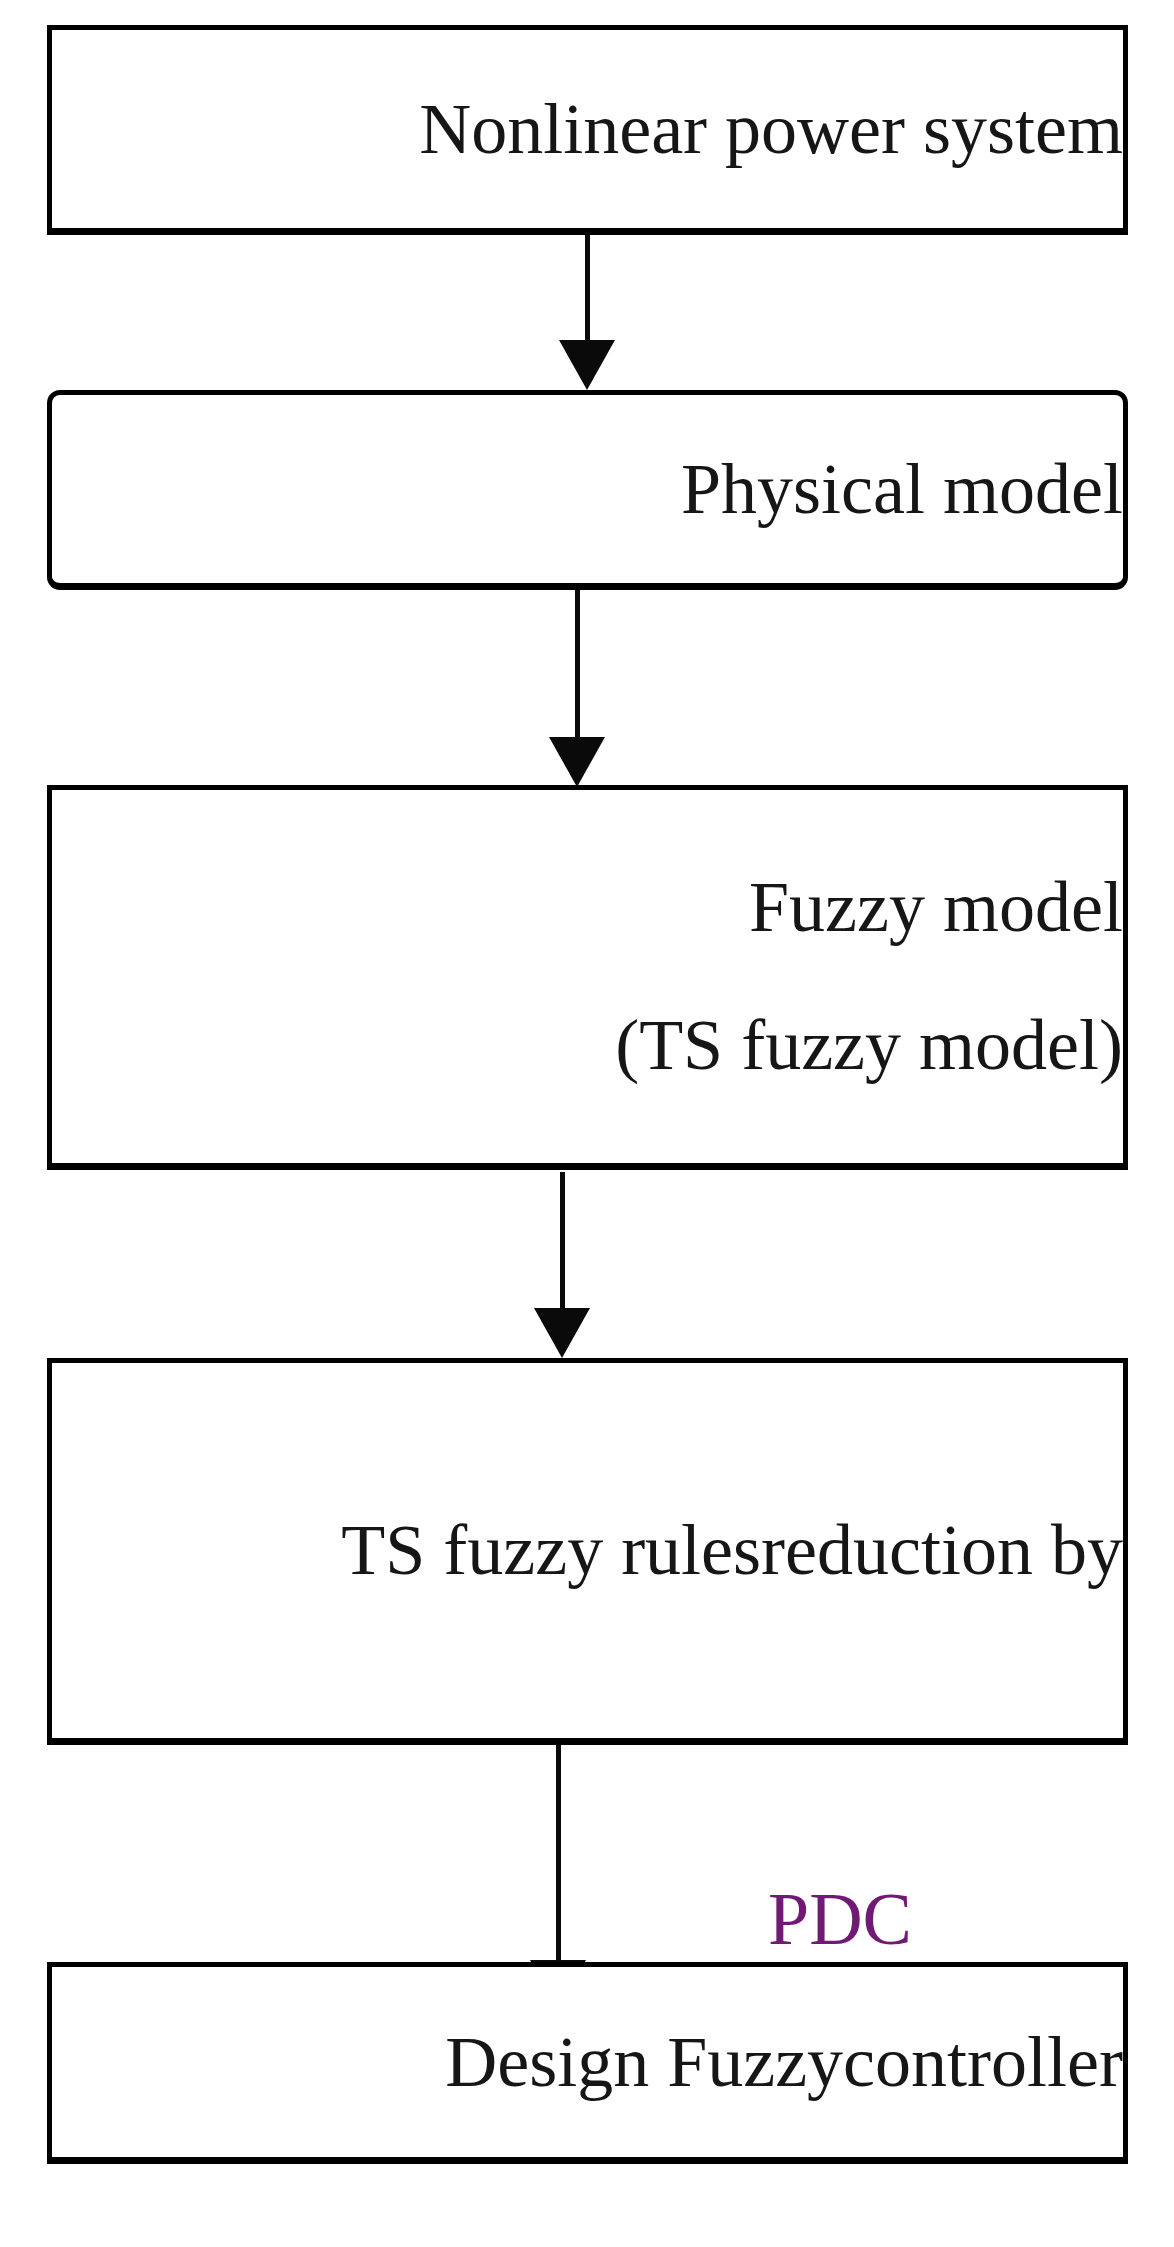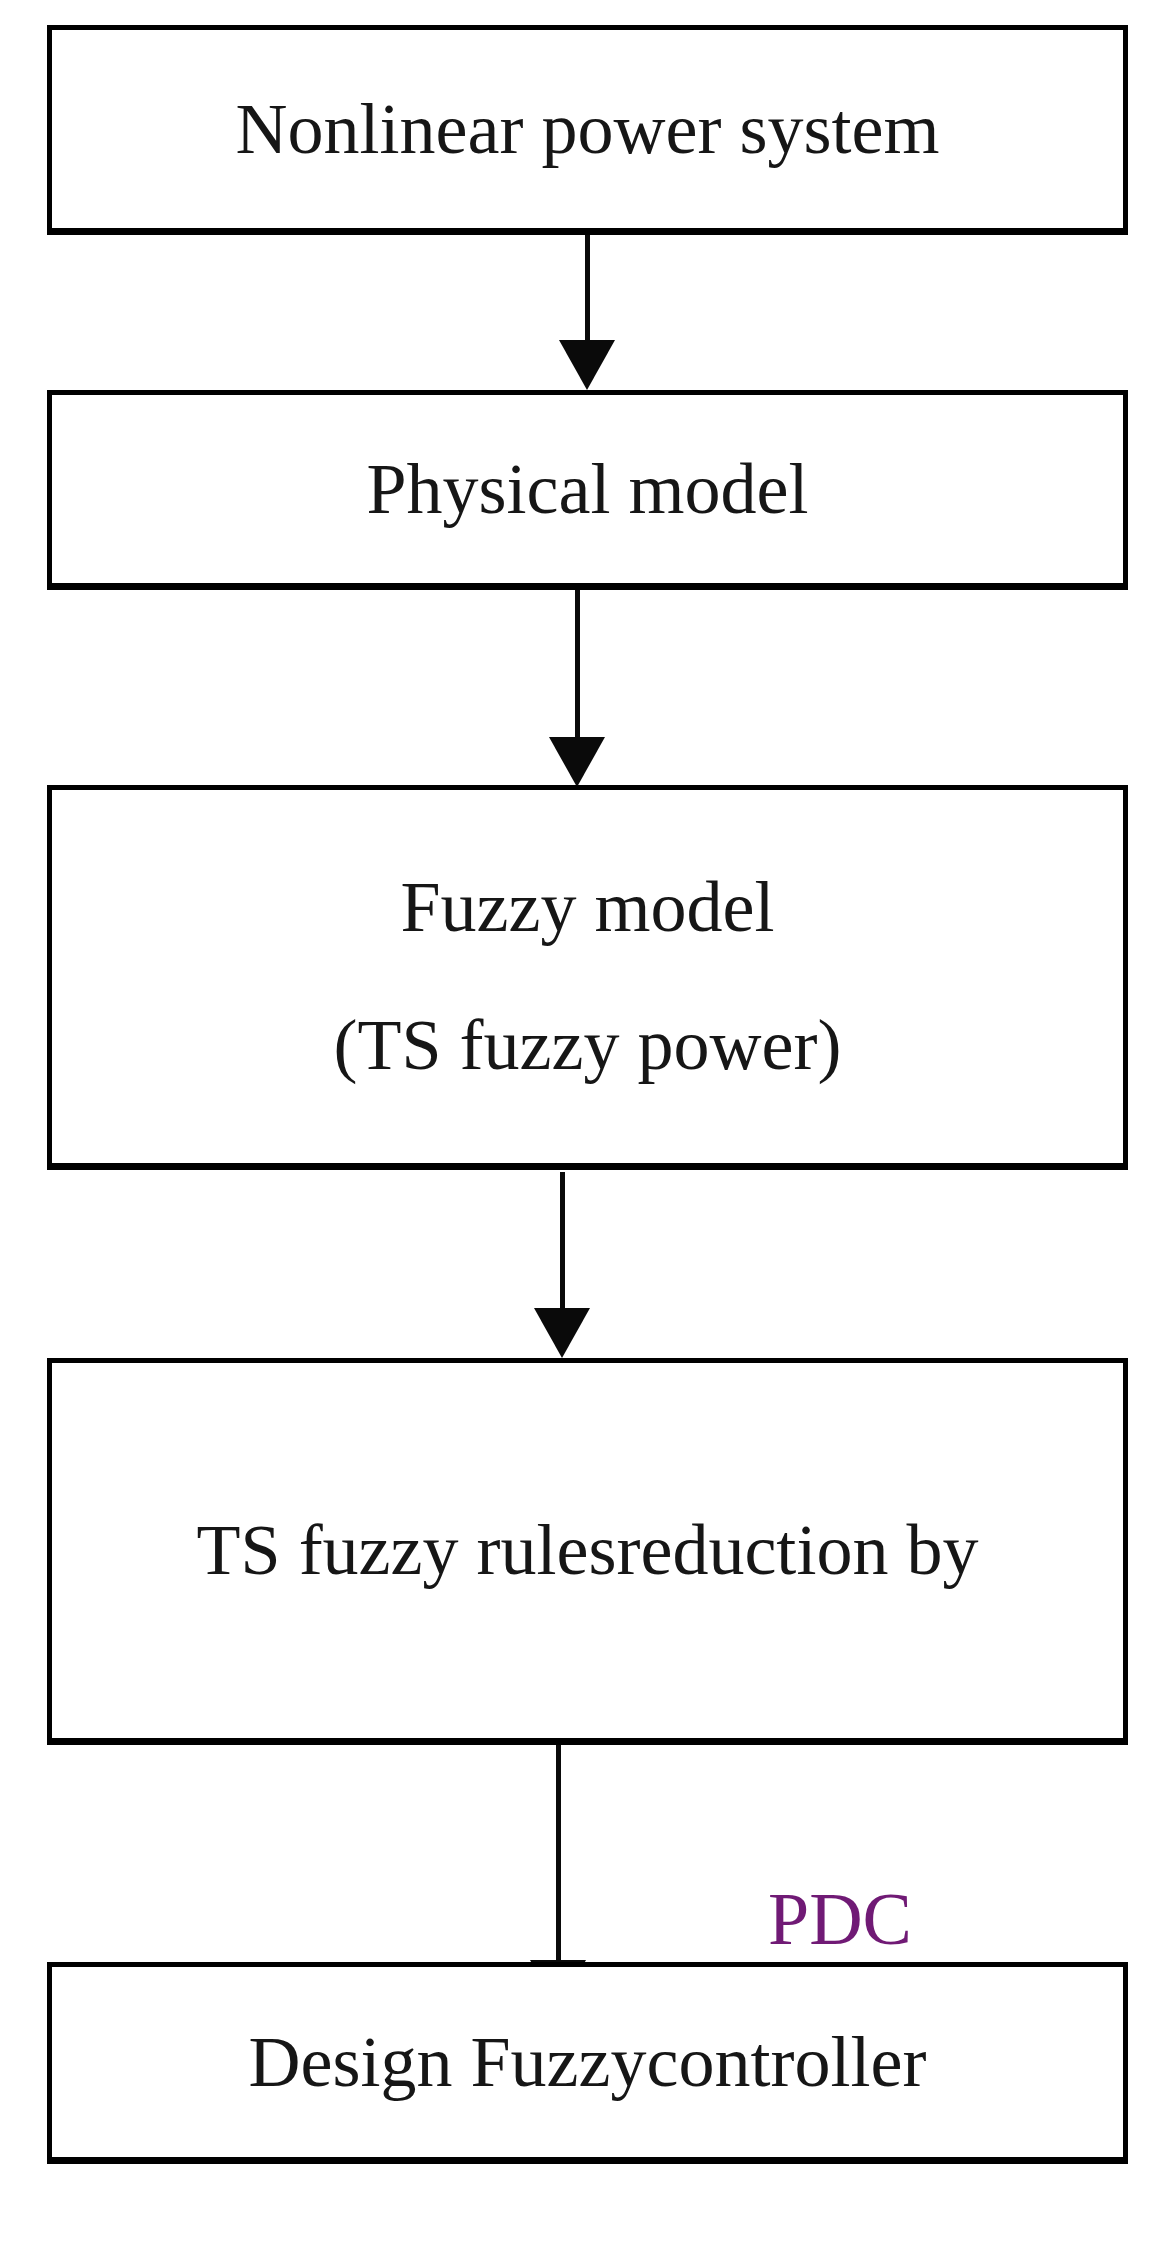--- a/index.html
+++ b/index.html
@@ -20,31 +20,31 @@
     position: absolute;
     left: 47px;
     width: 1081px;
     box-sizing: border-box;
     background: #ffffff;
     border: 5px solid #000000;
     border-bottom-width: 7px;
     display: flex;
     flex-direction: column;
     justify-content: center;
-    align-items: center;
+    align-items: flex-end;
     text-align: center;
     font-size: 72px;
     line-height: 1.15;
   }
   .flow-box .box-line {
     display: block;
     white-space: nowrap;
   }
   #box-1 { top: 25px;   height: 210px; }
-  #box-2 { top: 390px;  height: 200px; }
+  #box-2 { top: 390px;  height: 200px; border-radius: 13px; }
   #box-3 { top: 785px;  height: 385px; gap: 55px; }
   #box-4 { top: 1358px; height: 387px; }
   #box-5 { top: 1962px; height: 202px; }
 
   .flow-arrow {
     position: absolute;
     display: flex;
     flex-direction: column;
     align-items: center;
   }
@@ -94,21 +94,21 @@
     <span class="box-line">Physical model</span>
   </div>
 
   <div class="flow-arrow" id="arrow-2">
     <div class="stem"></div>
     <div class="head"></div>
   </div>
 
   <div class="flow-box" id="box-3">
     <span class="box-line">Fuzzy model</span>
-    <span class="box-line">(TS fuzzy power)</span>
+    <span class="box-line">(TS fuzzy model)</span>
   </div>
 
   <div class="flow-arrow" id="arrow-3">
     <div class="stem"></div>
     <div class="head"></div>
   </div>
 
   <div class="flow-box" id="box-4">
     <span class="box-line">TS fuzzy rulesreduction by</span>
   </div>

